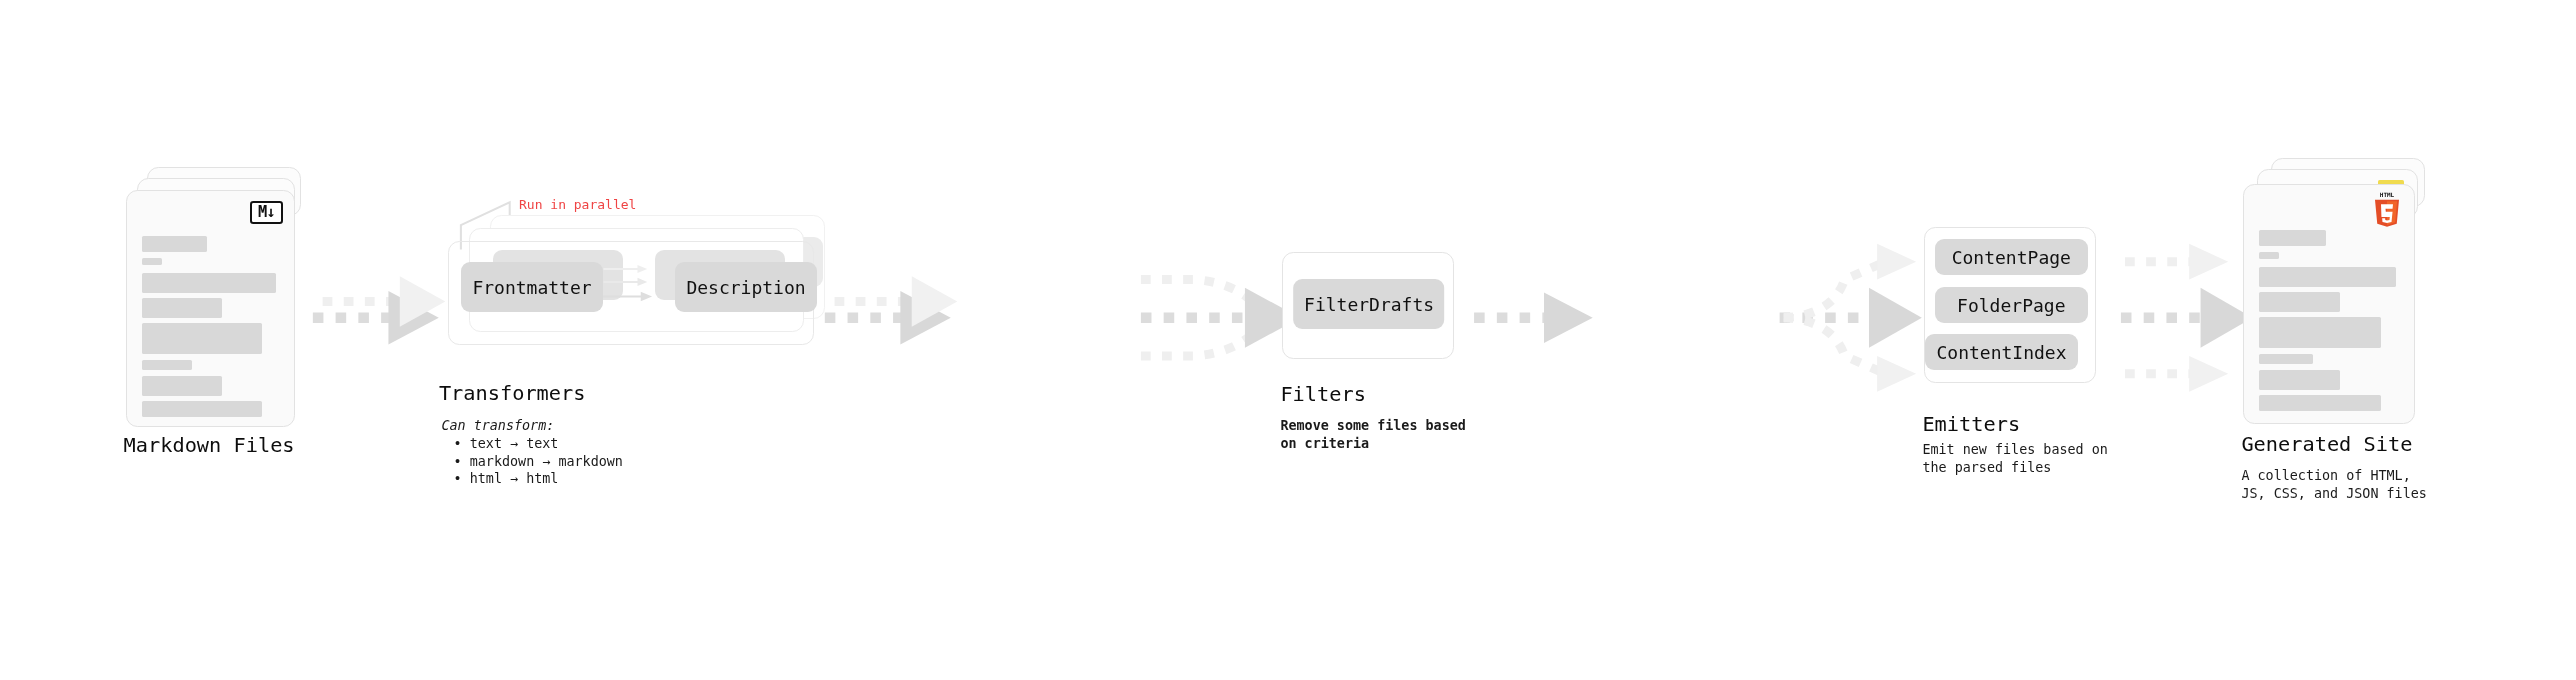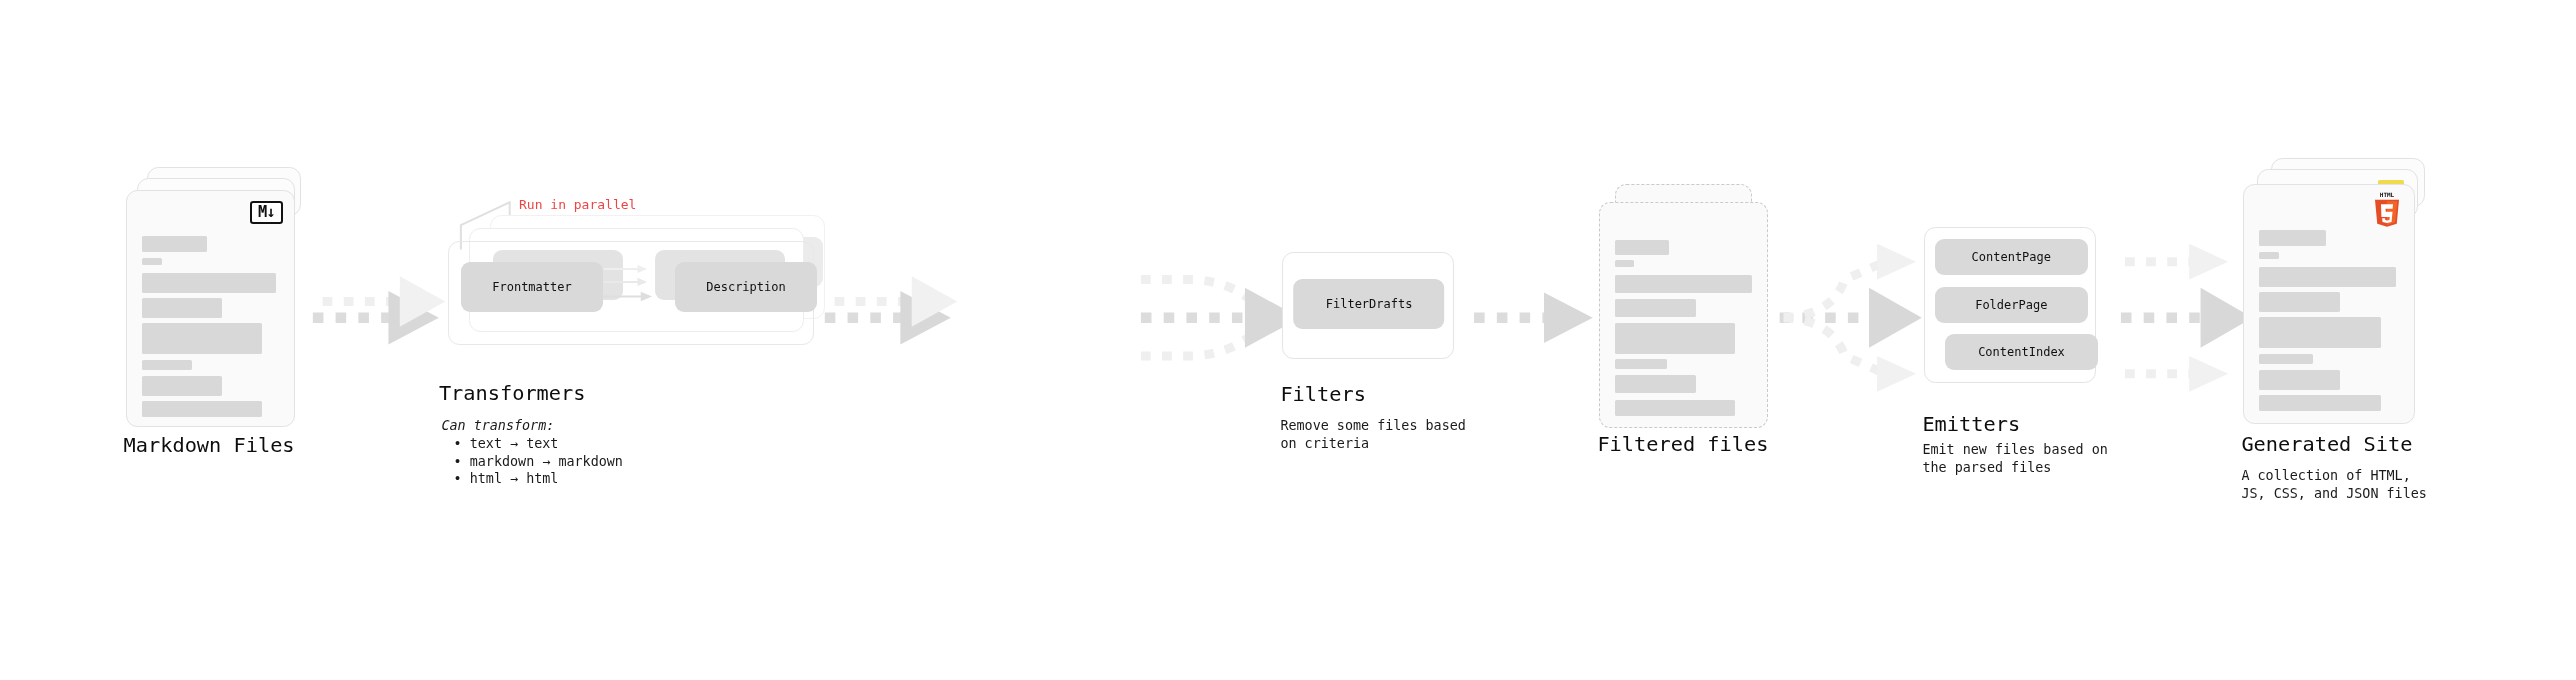--- a/index.html
+++ b/index.html
@@ -57,21 +57,21 @@
     border-radius: 11.4px;
     background: #ffffff;
   }
   .pill {
     position: absolute;
     background: #d9d9d9;
     border-radius: 9px;
     display: flex;
     align-items: center;
     justify-content: center;
-    font-size: 12px;
+    font-size: 18px;
     color: #111111;
     white-space: pre;
   }
   .pill.ghost1 { background: #e3e3e3; }
   .pill.ghost2 { background: #ebebeb; }
 
   .runlabel {
     position: absolute;
     font-size: 13px;
     color: #ef4444;
@@ -211,46 +211,30 @@
     <div class="bullets" style="left:10.6px; top:254px;">• markdown → markdown</div>
     <div class="bullets" style="left:10.6px; top:271px;">• html → html</div>
   </div>
 
 
   <div class="stage" style="left:1282px; top:252px;">
     <div class="panel" style="left:0px; top:0px; width:172px; height:107px;">
       <div class="pill" style="left:11.4px; top:26px; width:151px; height:50px; transform:translateX(-0.8px);">FilterDrafts</div>
     </div>
     <div class="title" style="left:-1.6px; top:130px;">Filters</div>
-    <div class="subtitle" style="left:-1.6px; top:165px;">Remove some files based
+    <div class="subtitle" style="left:-1.6px; top:165px;font-weight:bold;">Remove some files based
 on criteria</div>
   </div>
 
-  <div class="stage" style="left:1599px; top:184px;">
-    <div class="docstack" style="width:179px; height:252px;">
-      <div class="doc dashed" style="left:16.3px; top:0px; width:137px; height:41px;"></div>
-      <div class="doc dashed" style="left:0px; top:18px; width:169px; height:226px;">
-        <div class="bar" style="left:14.6px; top:37px; width:54px; height:14.6px;"></div>
-        <div class="bar" style="left:14.6px; top:57px; width:19.5px; height:6.5px;"></div>
-        <div class="bar" style="left:14.6px; top:72px; width:137px; height:18px;"></div>
-        <div class="bar" style="left:14.6px; top:96px; width:81px; height:18px;"></div>
-        <div class="bar" style="left:14.6px; top:120px; width:120px; height:31px;"></div>
-        <div class="bar" style="left:14.6px; top:156px; width:52px; height:9.8px;"></div>
-        <div class="bar" style="left:14.6px; top:172px; width:81px; height:18px;"></div>
-        <div class="bar" style="left:14.6px; top:197px; width:120px; height:16.3px;"></div>
-      </div>
-    </div>
-    <div class="title" style="left:-1.6px; top:248px;">Filtered files</div>
-  </div>
 
   <div class="stage" style="left:1924px; top:227px;">
     <div class="panel" style="left:0px; top:0px; width:172px; height:156px;">
       <div class="pill" style="left:9.8px; top:11.4px; width:153px; height:36px;">ContentPage</div>
       <div class="pill" style="left:9.8px; top:59px; width:153px; height:36px;">FolderPage</div>
-      <div class="pill" style="left:20px; top:106px; width:153px; height:36px;">ContentIndex</div>
+      <div class="pill" style="left:0; top:106px; width:153px; height:36px;">ContentIndex</div>
     </div>
     <div class="title" style="left:-1.6px; top:185px;">Emitters</div>
     <div class="subtitle" style="left:-1.6px; top:214px;">Emit new files based on
 the parsed files</div>
   </div>
 
   <div class="stage" style="left:2243px; top:158px;">
     <div class="docstack" style="width:187px; height:268px;">
 
       <div class="doc back2" style="left:28px; top:0px; width:154px; height:49px;">

